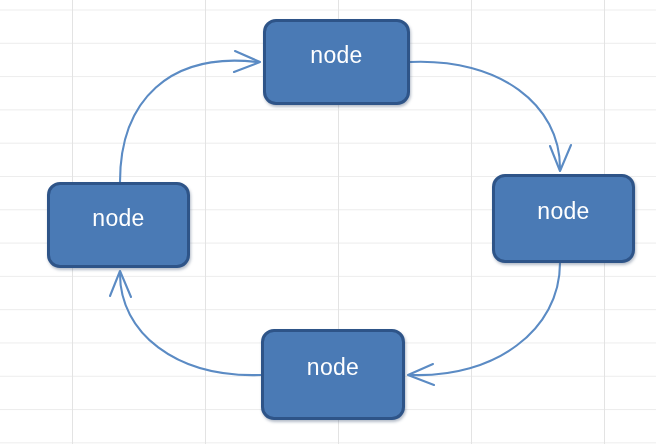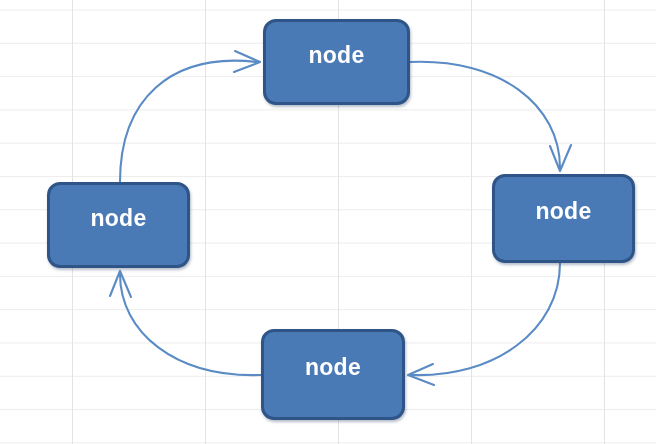--- a/index.html
+++ b/index.html
@@ -41,21 +41,21 @@
     border-radius: 13px;
     box-shadow: 1px 2px 3px rgba(70,90,120,0.40);
     display: flex;
     align-items: center;
     justify-content: center;
   }
   .node-label {
     color: #ffffff;
     font-size: 23px;
     font-family: "Liberation Sans", sans-serif;
-    font-weight: 700;
+    font-weight: 400;
     letter-spacing: 0.3px;
     line-height: 1;
     position: relative;
     top: -7px;
     text-align: center;
   }
   #node-top    { left: 263px; top: 19px;  width: 147px; height: 86px; }
   #node-right  { left: 492px; top: 174px; width: 143px; height: 89px; }
   #node-bottom { left: 261px; top: 329px; width: 144px; height: 91px; }
   #node-left   { left: 47px;  top: 182px; width: 143px; height: 86px; }

